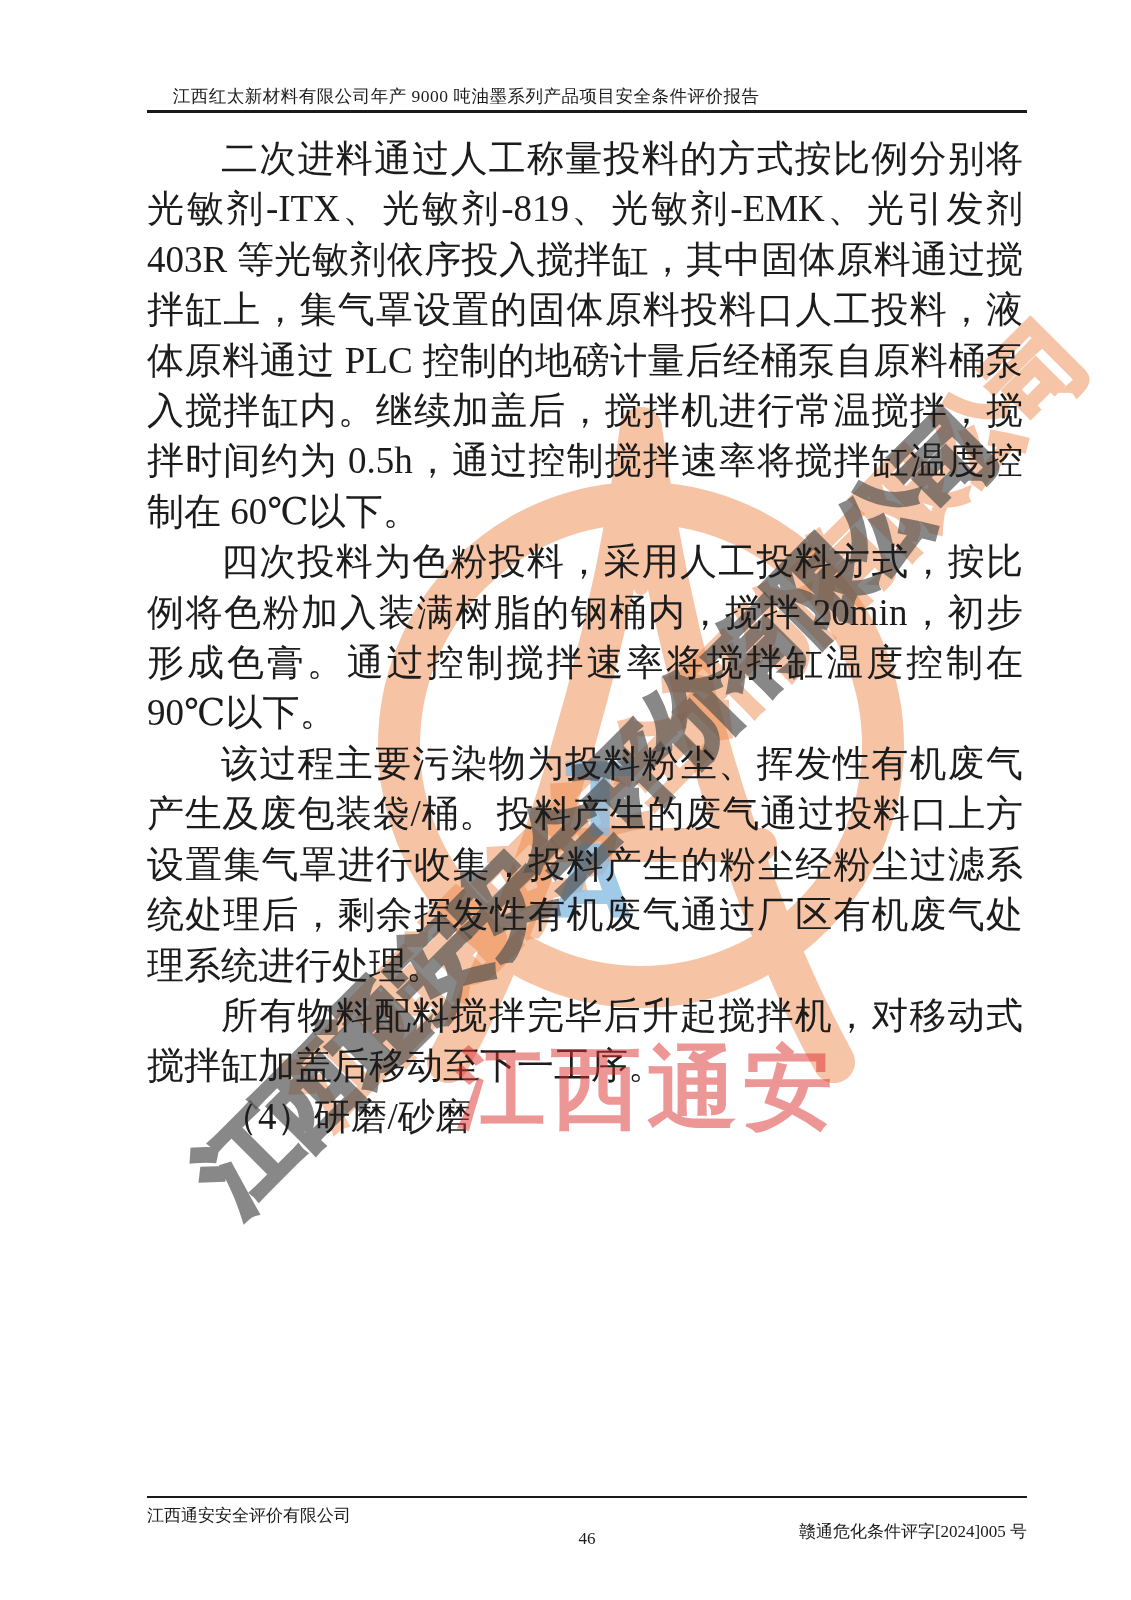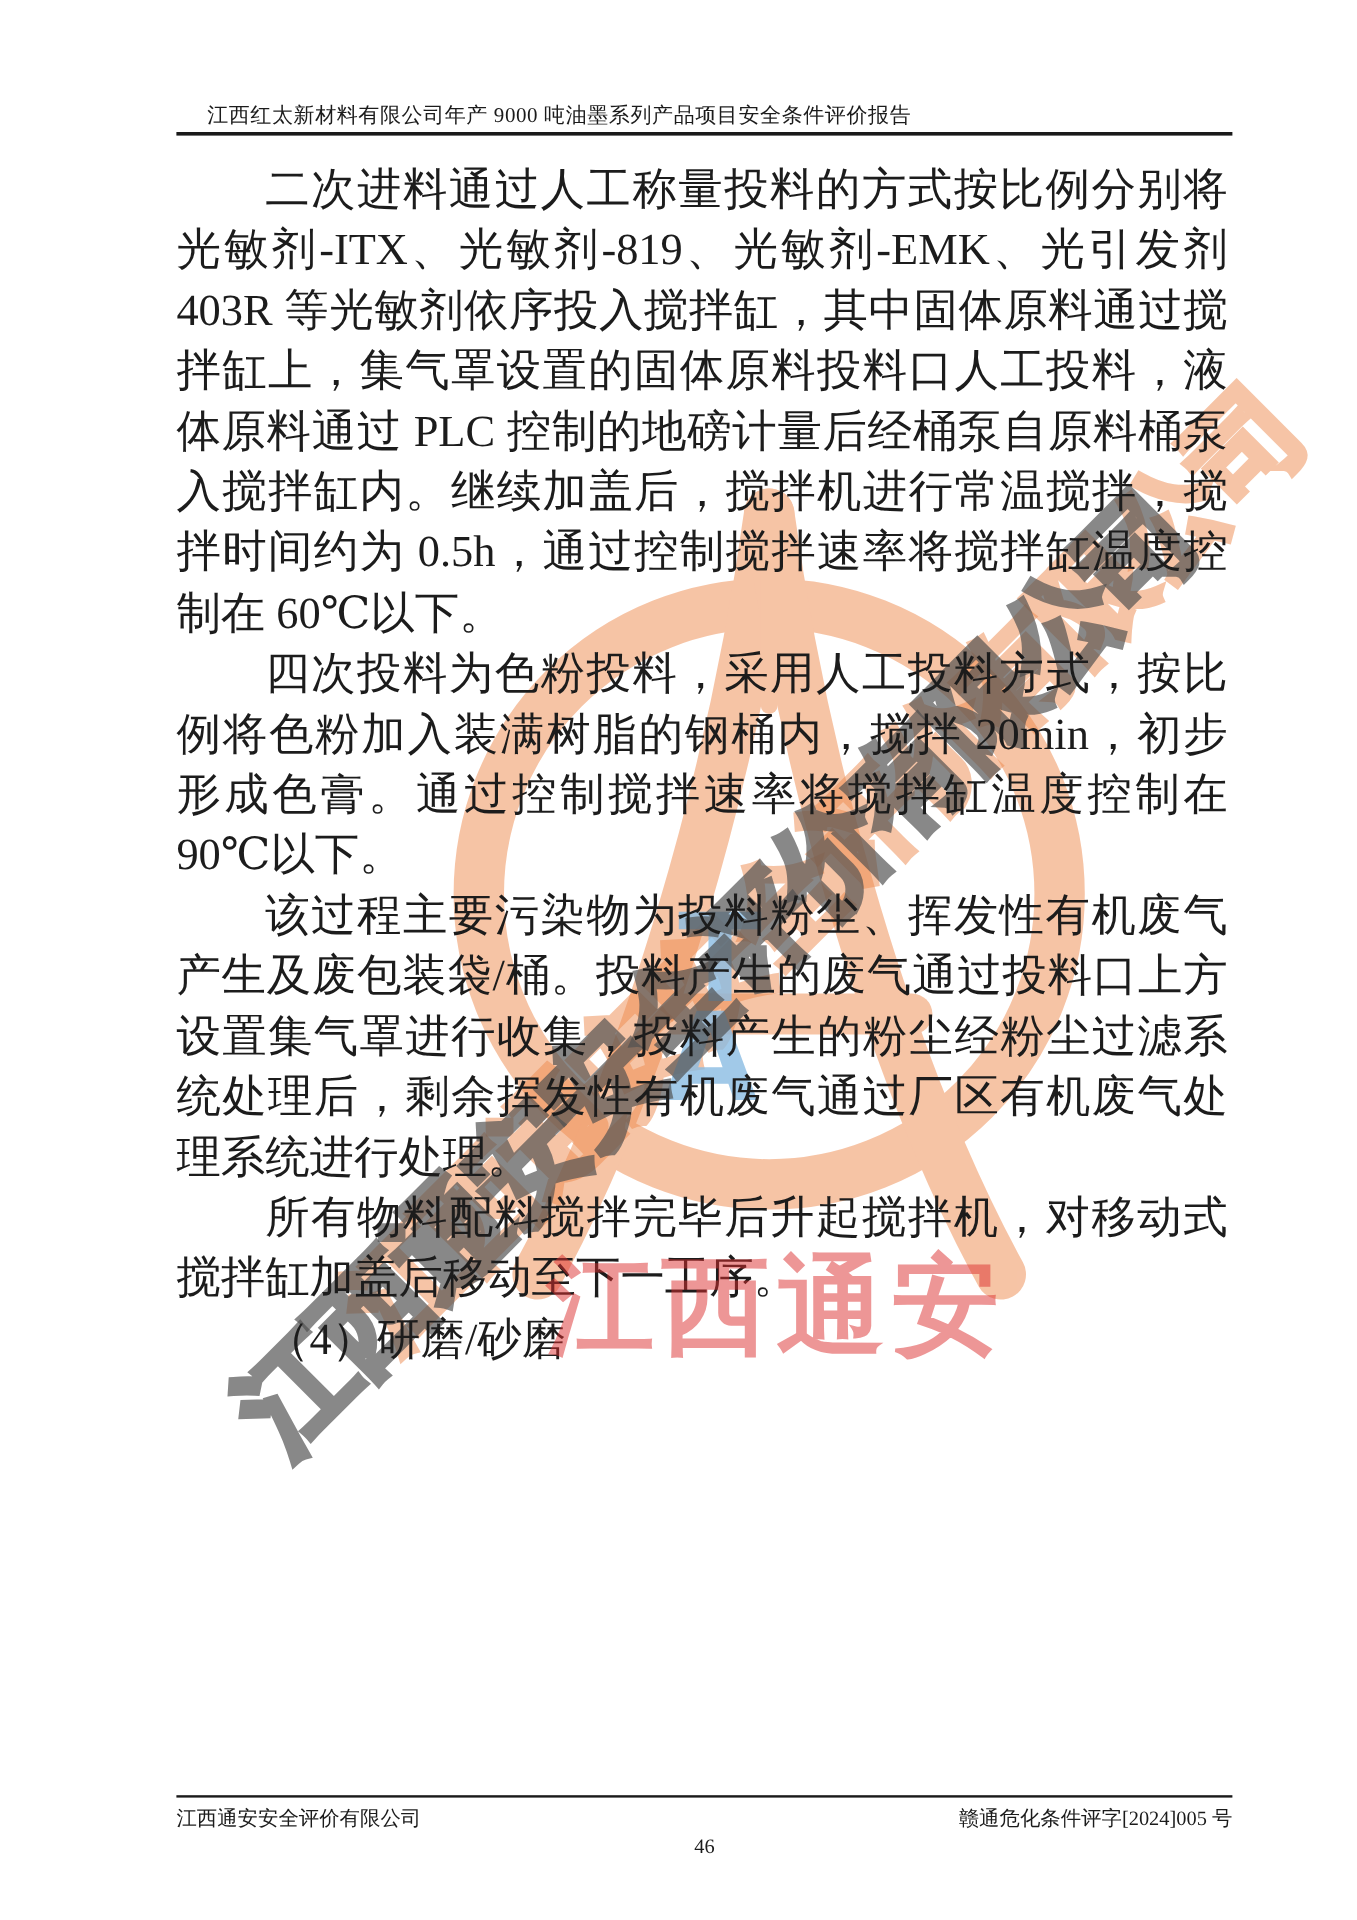--- a/index.html
+++ b/index.html
@@ -30,21 +30,21 @@
   
   .footer-rule{
     position:absolute;left:147px;top:1496px;width:880px;height:2px;background:#1a1a1a;
   }
   .footer{
     position:absolute;left:147px;top:1504px;width:880px;height:26px;
     font-size:17px;color:#1b1b1b;z-index:3;
   }
   .footer .f-left{position:absolute;left:0;top:0;}
   .footer .f-center{position:absolute;left:0;right:0;top:0;text-align:center;margin-top:25px;}
-  .footer .f-right{position:absolute;right:0;top:0;}
+  .footer .f-right{position:absolute;right:0;top:16px;}
   
   .wm{position:absolute;pointer-events:none;white-space:nowrap;}
   .wm-logo{left:0;top:0;z-index:1;}
   .wm-diag{
     font-family:"Liberation Sans","DejaVu Sans",sans-serif;
     font-size:92px;font-weight:bold;letter-spacing:-2px;
     color:transparent;
   }
   .wm-diag-orange{
     left:687px;top:722px;z-index:1;

